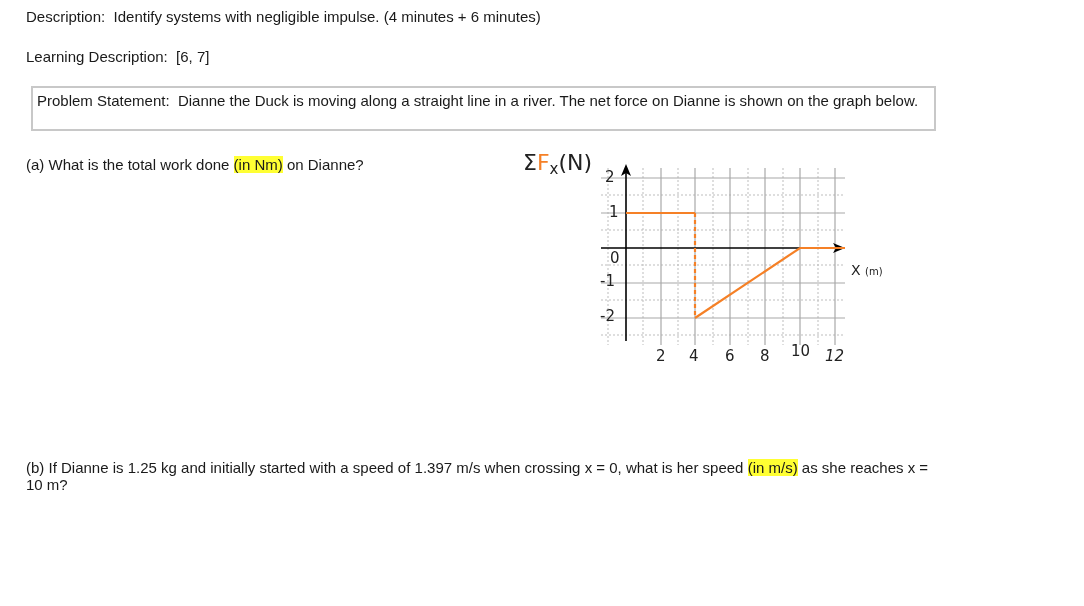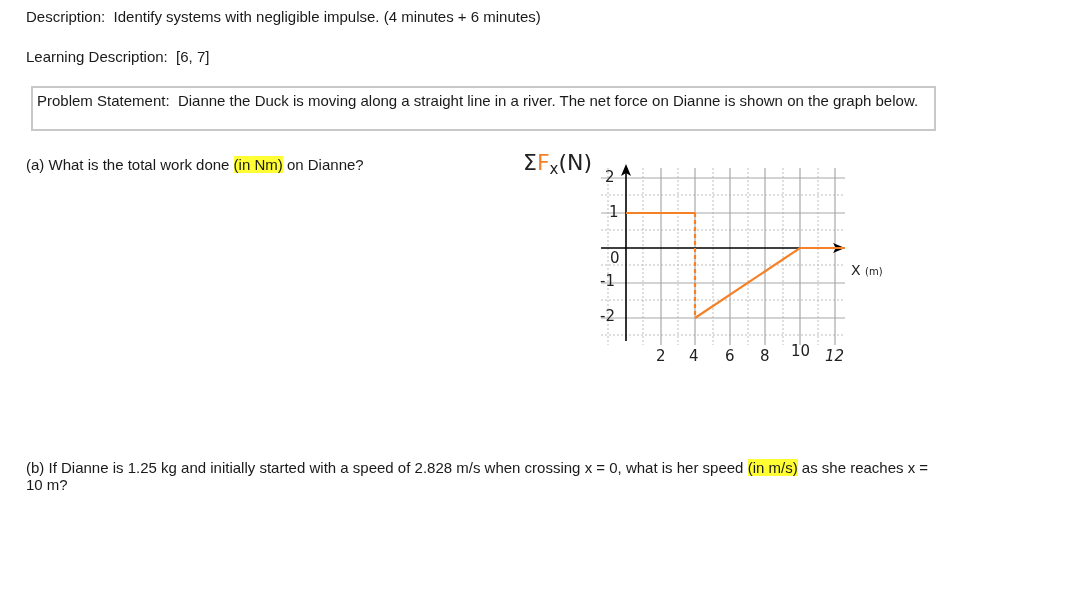--- a/index.html
+++ b/index.html
@@ -40,21 +40,21 @@
     <span>Problem Statement:</span>&nbsp;
     <span>Dianne the Duck is moving along a straight line in a river.  The net force on Dianne is shown on the graph below.</span>
   </div>
 </div>
 
 <div class="line" id="qa">
   <span>(a)  What is the total work done </span><span class="hl">(in Nm)</span><span> on Dianne?</span>
 </div>
 
 <div id="qb">
-  <span>(b)  If Dianne is 1.25 kg and initially started with a speed of 2.828 m/s when crossing x = 0, what is her speed </span><span class="hl">(in m/s)</span><span> as she reaches x = 10 m?</span>
+  <span>(b)  If Dianne is 1.25 kg and initially started with a speed of 1.397 m/s when crossing x = 0, what is her speed </span><span class="hl">(in m/s)</span><span> as she reaches x = 10 m?</span>
 </div>
 
 <div class="graph">
   <svg width="1084" height="606">
 
     <g stroke="#bdbdbd" stroke-width="1" stroke-dasharray="2,2">
       <line x1="601" y1="195" x2="845" y2="195"></line>
       <line x1="601" y1="230" x2="845" y2="230"></line>
       <line x1="601" y1="265" x2="845" y2="265"></line>
       <line x1="601" y1="300" x2="845" y2="300"></line>

